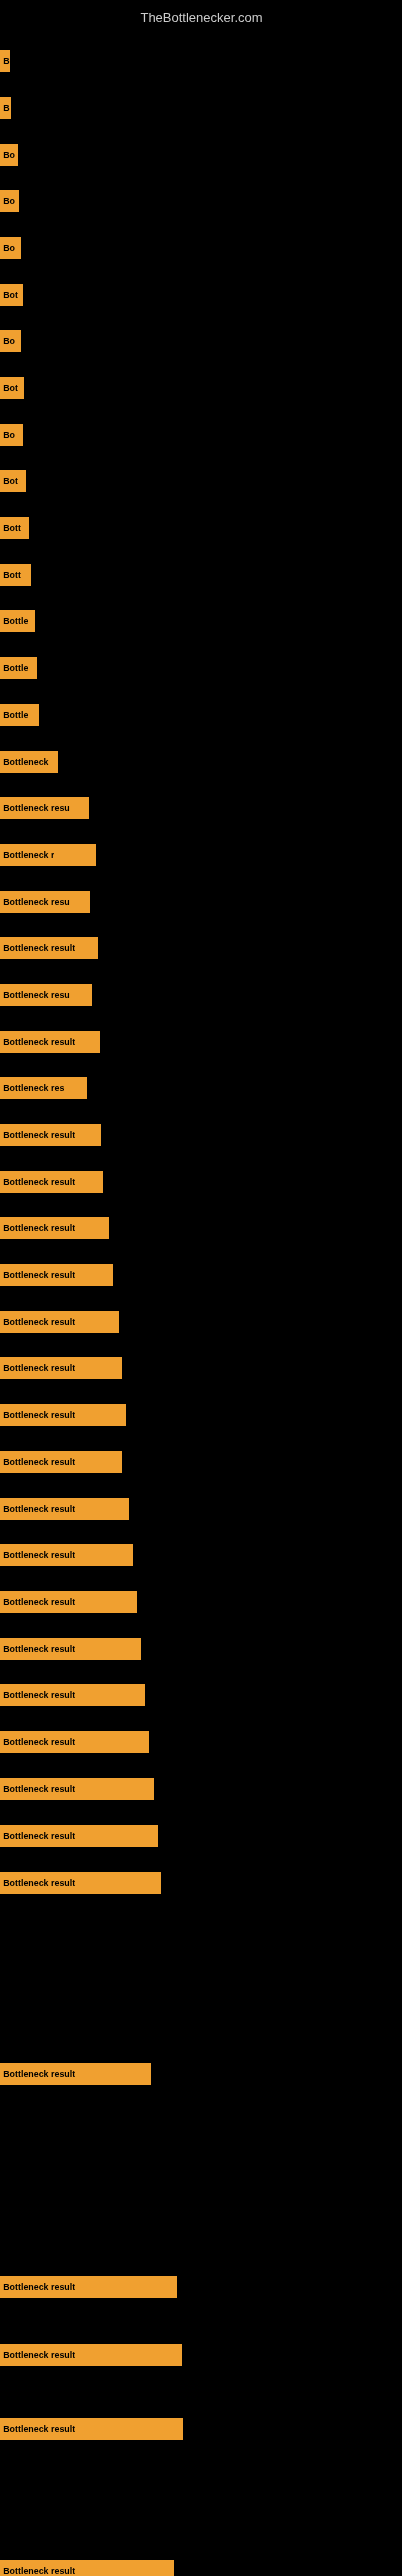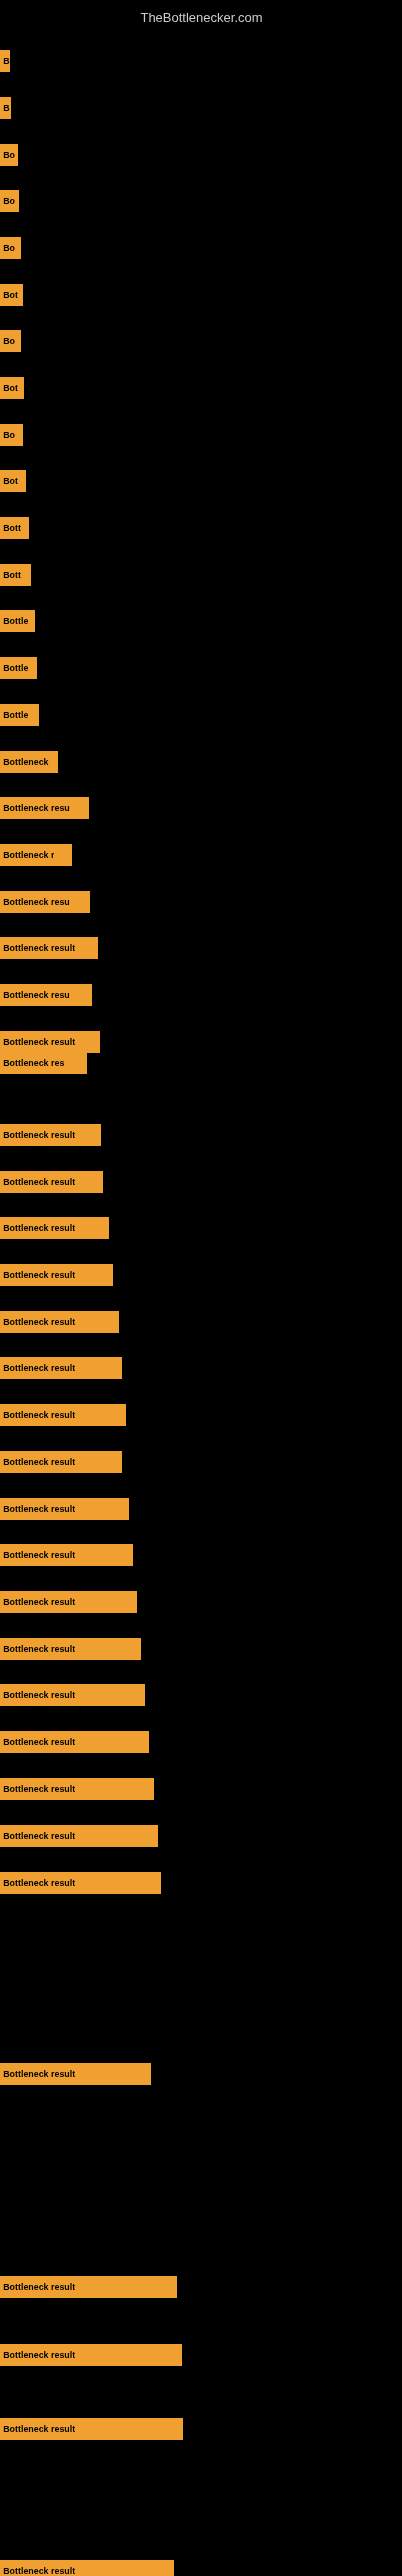--- a/index.html
+++ b/index.html
@@ -143,21 +143,21 @@
       <div class="bar" style="width: 58px;">
         <span class="bar-label">Bottleneck</span>
       </div>
     </div>
     <div class="bar-row" style="position: absolute; top: 771px; left: 0px; width: 100%;">
       <div class="bar" style="width: 89px;">
         <span class="bar-label">Bottleneck resu</span>
       </div>
     </div>
     <div class="bar-row" style="position: absolute; top: 818px; left: 0px; width: 100%;">
-      <div class="bar" style="width: 72px;">
+      <div class="bar" style="width: 96px;">
         <span class="bar-label">Bottleneck r</span>
       </div>
     </div>
     <div class="bar-row" style="position: absolute; top: 865px; left: 0px; width: 100%;">
       <div class="bar" style="width: 90px;">
         <span class="bar-label">Bottleneck resu</span>
       </div>
     </div>
     <div class="bar-row" style="position: absolute; top: 911px; left: 0px; width: 100%;">
       <div class="bar" style="width: 98px;">
@@ -167,21 +167,21 @@
     <div class="bar-row" style="position: absolute; top: 958px; left: 0px; width: 100%;">
       <div class="bar" style="width: 92px;">
         <span class="bar-label">Bottleneck resu</span>
       </div>
     </div>
     <div class="bar-row" style="position: absolute; top: 1005px; left: 0px; width: 100%;">
       <div class="bar" style="width: 100px;">
         <span class="bar-label">Bottleneck result</span>
       </div>
     </div>
-    <div class="bar-row" style="position: absolute; top: 1026px; left: 0px; width: 100%;">
+    <div class="bar-row" style="position: absolute; top: 1051px; left: 0px; width: 100%;">
       <div class="bar" style="width: 87px;">
         <span class="bar-label">Bottleneck res</span>
       </div>
     </div>
     <div class="bar-row" style="position: absolute; top: 1098px; left: 0px; width: 100%;">
       <div class="bar" style="width: 101px;">
         <span class="bar-label">Bottleneck result</span>
       </div>
     </div>
     <div class="bar-row" style="position: absolute; top: 1145px; left: 0px; width: 100%;">

